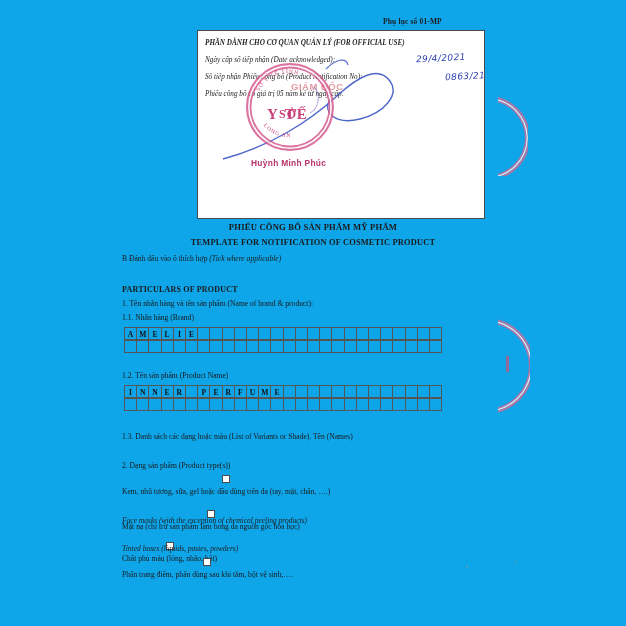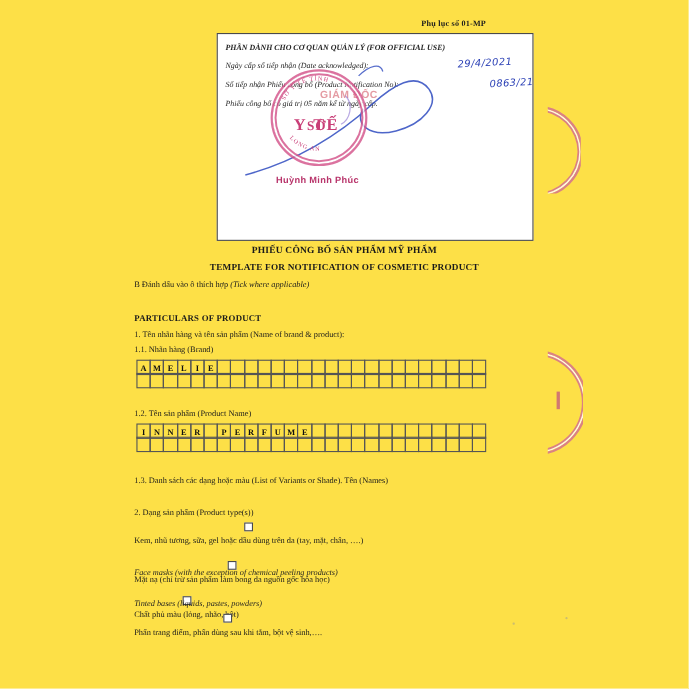--- a/index.html
+++ b/index.html
@@ -6,21 +6,21 @@
   body{
     width:626px;height:626px;
     background:#ffffff;
     font-family:"Liberation Serif", serif;
     color:#1a1a1a;
     position:relative;
     overflow:hidden;
   }
   .page{
     position:absolute;inset:0;
-    background:#fde047;
+    background:#0ea5e9;
   }
   
   .appendix{
     position:absolute;top:17px;left:383px;
     font-size:7.4px;font-weight:bold;letter-spacing:.2px;
     color:#1d1d1d;
   }
   
   .official-box{
     position:absolute;left:197px;top:30px;width:286px;height:187px;

